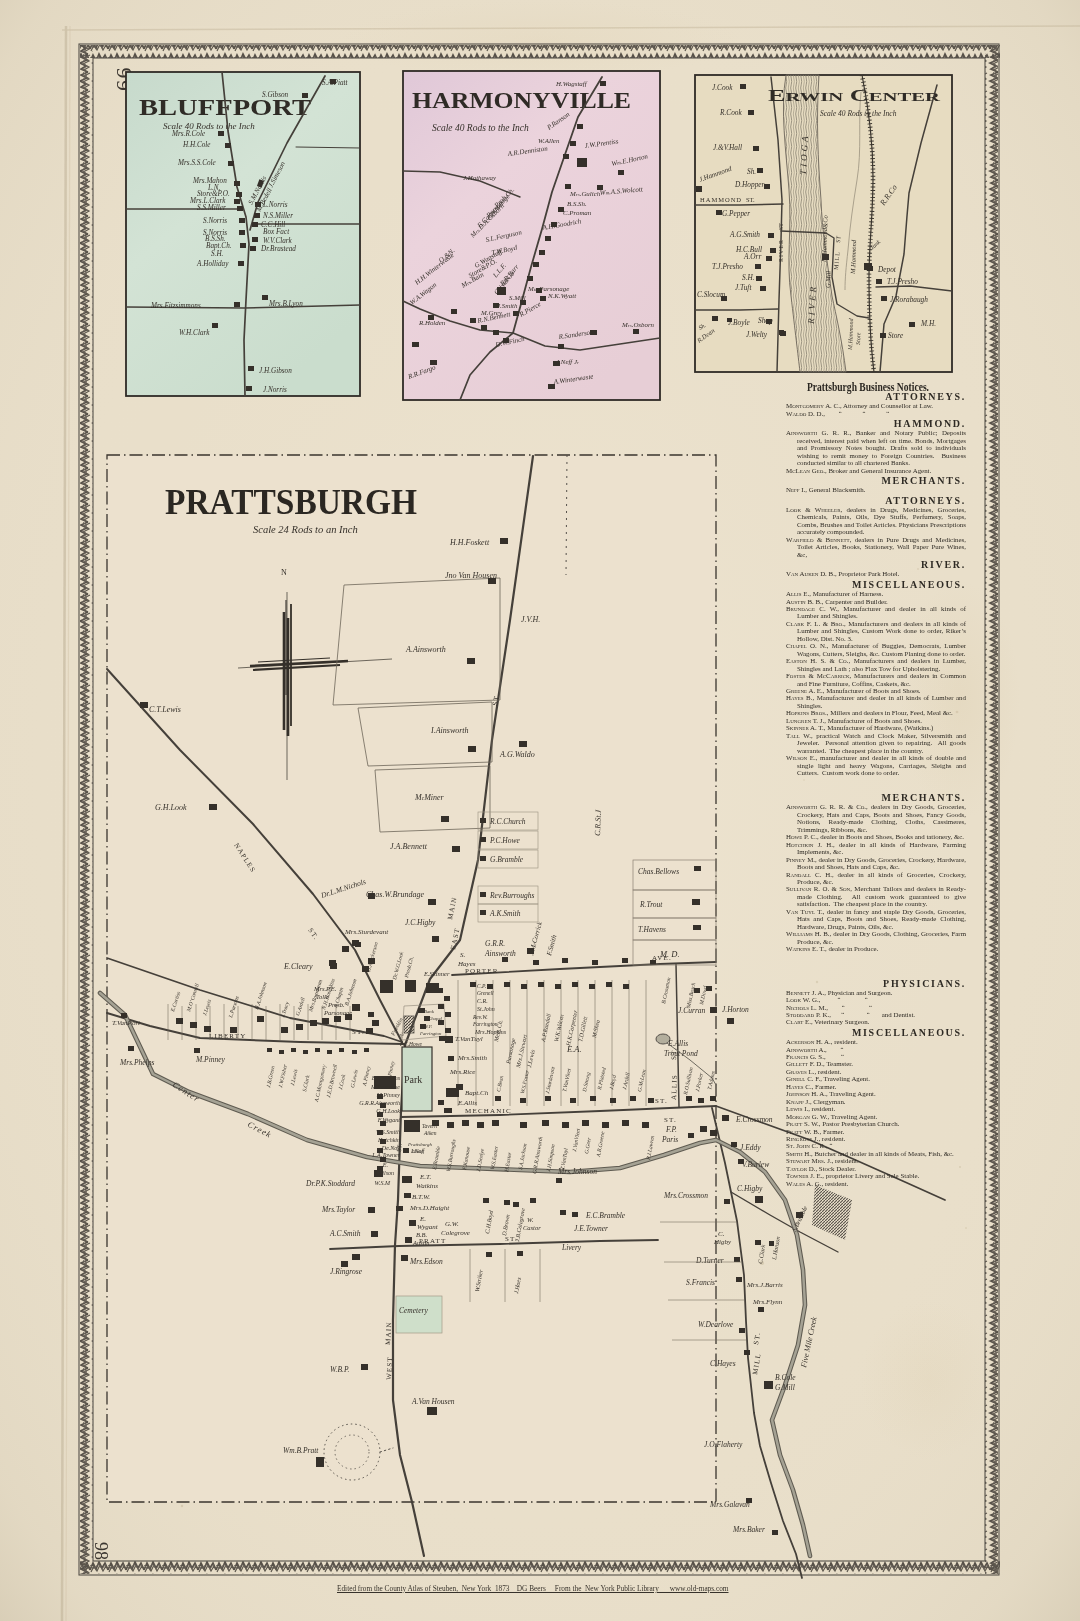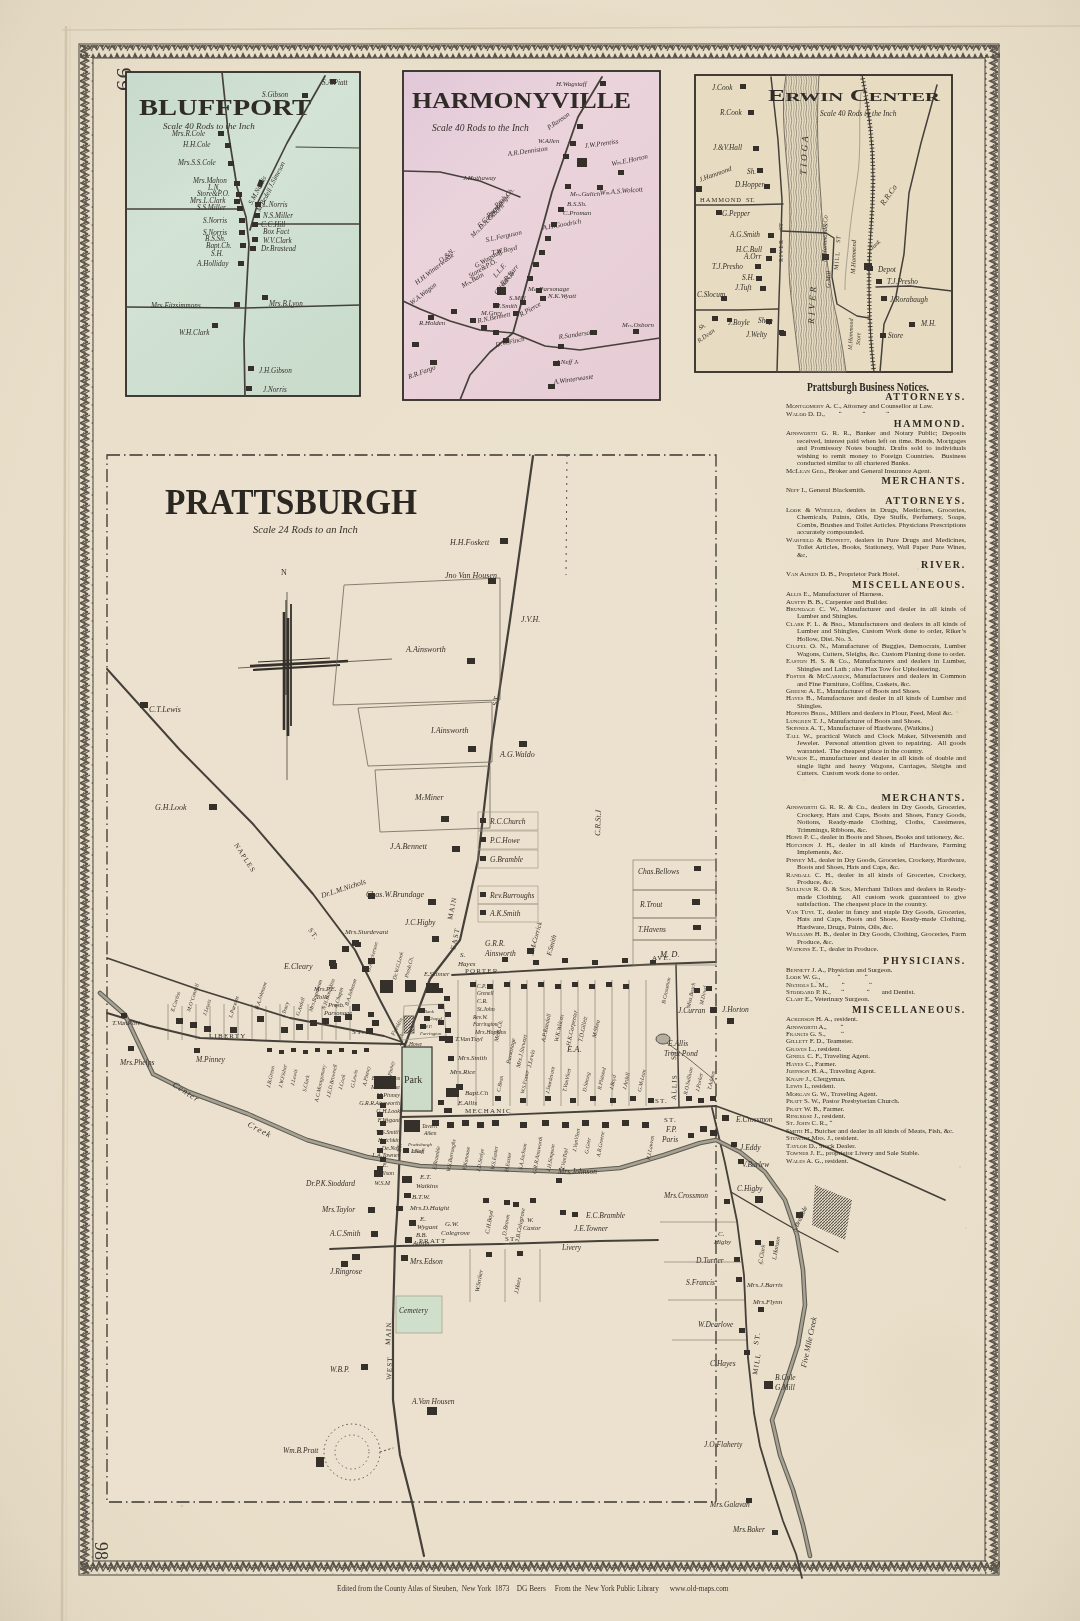--- a/index.html
+++ b/index.html
@@ -944,21 +944,21 @@
 <h3 style="margin-top:18px">MERCHANTS.</h3>
 <p><span class="sc">Ainsworth G. R. R. &amp; Co.</span>, dealers in Dry Goods, Groceries, Crockery, Hats and Caps, Boots and Shoes, Fancy Goods, Notions, Ready-made Clothing, Cloths, Cassimeres, Trimmings, Ribbons, &amp;c.</p>
 <p><span class="sc">Howe P. C.</span>, dealer in Boots and Shoes, Books and tationery, &amp;c.</p>
 <p><span class="sc">Hotchkin J. H.</span>, dealer in all kinds of Hardware, Farming Implements, &amp;c.</p>
 <p><span class="sc">Pinney M.</span>, dealer in Dry Goods, Groceries, Crockery, Hardware, Boots and Shoes, Hats and Caps, &amp;c.</p>
 <p><span class="sc">Randall C. H.</span>, dealer in all kinds of Groceries, Crockery, Produce, &amp;c.</p>
 <p><span class="sc">Sullivan R. O. &amp; Son</span>, Merchant Tailors and dealers in Ready-made Clothing.&nbsp; All custom work guaranteed to give satisfaction.&nbsp; The cheapest place in the country.</p>
 <p><span class="sc">Van Tuyl T.</span>, dealer in fancy and staple Dry Goods, Groceries, Hats and Caps, Boots and Shoes, Ready-made Clothing, Hardware, Drugs, Paints, Oils, &amp;c.</p>
 <p><span class="sc">Williams H. B.</span>, dealer in Dry Goods, Clothing, Groceries, Farm Produce, &amp;c.</p>
 <p><span class="sc">Watkins E. T.</span>, dealer in Produce.</p>
-<h3 style="margin-top:4px">PHYSICIANS.</h3>
+<h3 style="margin-top:27px">PHYSICIANS.</h3>
 <p><span class="sc">Bennett J. A.</span>, Physician and Surgeon.</p>
 <p><span class="sc">Look W. G.</span>,&nbsp;&nbsp;&nbsp;&nbsp;&nbsp;&nbsp;&nbsp;&nbsp;&nbsp;&nbsp;“&nbsp;&nbsp;&nbsp;&nbsp;&nbsp;&nbsp;&nbsp;&nbsp;&nbsp;&nbsp;&nbsp;&nbsp;&nbsp;&nbsp;“</p>
 <p><span class="sc">Nichols L. M.</span>,&nbsp;&nbsp;&nbsp;&nbsp;&nbsp;&nbsp;&nbsp;&nbsp;“&nbsp;&nbsp;&nbsp;&nbsp;&nbsp;&nbsp;&nbsp;&nbsp;&nbsp;&nbsp;&nbsp;&nbsp;&nbsp;&nbsp;“</p>
 <p><span class="sc">Stoddard P. K.</span>,&nbsp;&nbsp;&nbsp;&nbsp;&nbsp;&nbsp;“&nbsp;&nbsp;&nbsp;&nbsp;&nbsp;&nbsp;&nbsp;&nbsp;&nbsp;&nbsp;&nbsp;&nbsp;&nbsp;“&nbsp;&nbsp;&nbsp;&nbsp;&nbsp;&nbsp;&nbsp;and Dentist.</p>
 <p><span class="sc">Clart E.</span>, Veterinary Surgeon.</p>
 <h3>MISCELLANEOUS.</h3>
 <p><span class="sc">Ackerson H. A.</span>, resident.</p>
 <p><span class="sc">Ainsworth A.</span>,&nbsp;&nbsp;&nbsp;&nbsp;&nbsp;&nbsp;&nbsp;&nbsp;“</p>
 <p><span class="sc">Francis G. S.</span>,&nbsp;&nbsp;&nbsp;&nbsp;&nbsp;&nbsp;&nbsp;&nbsp;&nbsp;“</p>
 <p><span class="sc">Gillett F. D.</span>, Teamster.</p>
@@ -973,13 +973,13 @@
 <p><span class="sc">Pratt W. B.</span>, Farmer.</p>
 <p><span class="sc">Ringrose J.</span>, resident.</p>
 <p><span class="sc">St. John C. R.</span>, “</p>
 <p><span class="sc">Smith H.</span>, Butcher and dealer in all kinds of Meats, Fish, &amp;c.</p>
 <p><span class="sc">Stewart Mrs. J.</span>, resident.</p>
 <p><span class="sc">Taylor D.</span>, Stock Dealer.</p>
 <p><span class="sc">Towner J. E.</span>, proprietor Livery and Sale Stable.</p>
 <p><span class="sc">Wales A. G.</span>, resident.</p>
 </div>
 
-<div style="position:absolute;left:337px;top:1584px;width:376px;font-size:7.3px;color:#37322b;white-space:nowrap;">Edited from the County Atlas of Steuben,&nbsp; New York&nbsp; 1873&nbsp;&nbsp;&nbsp; DG&nbsp;Beers&nbsp;&nbsp;&nbsp;&nbsp; From the&nbsp; New York Public Library&nbsp;&nbsp;&nbsp;&nbsp;&nbsp; www.old-maps.com</div>
+<div style="position:absolute;left:337px;top:1584px;width:376px;font-size:7.3px;color:#37322b;white-space:nowrap;text-decoration:underline;">Edited from the County Atlas of Steuben,&nbsp; New York&nbsp; 1873&nbsp;&nbsp;&nbsp; DG&nbsp;Beers&nbsp;&nbsp;&nbsp;&nbsp; From the&nbsp; New York Public Library&nbsp;&nbsp;&nbsp;&nbsp;&nbsp; www.old-maps.com</div>
 </div>
 </body></html>

